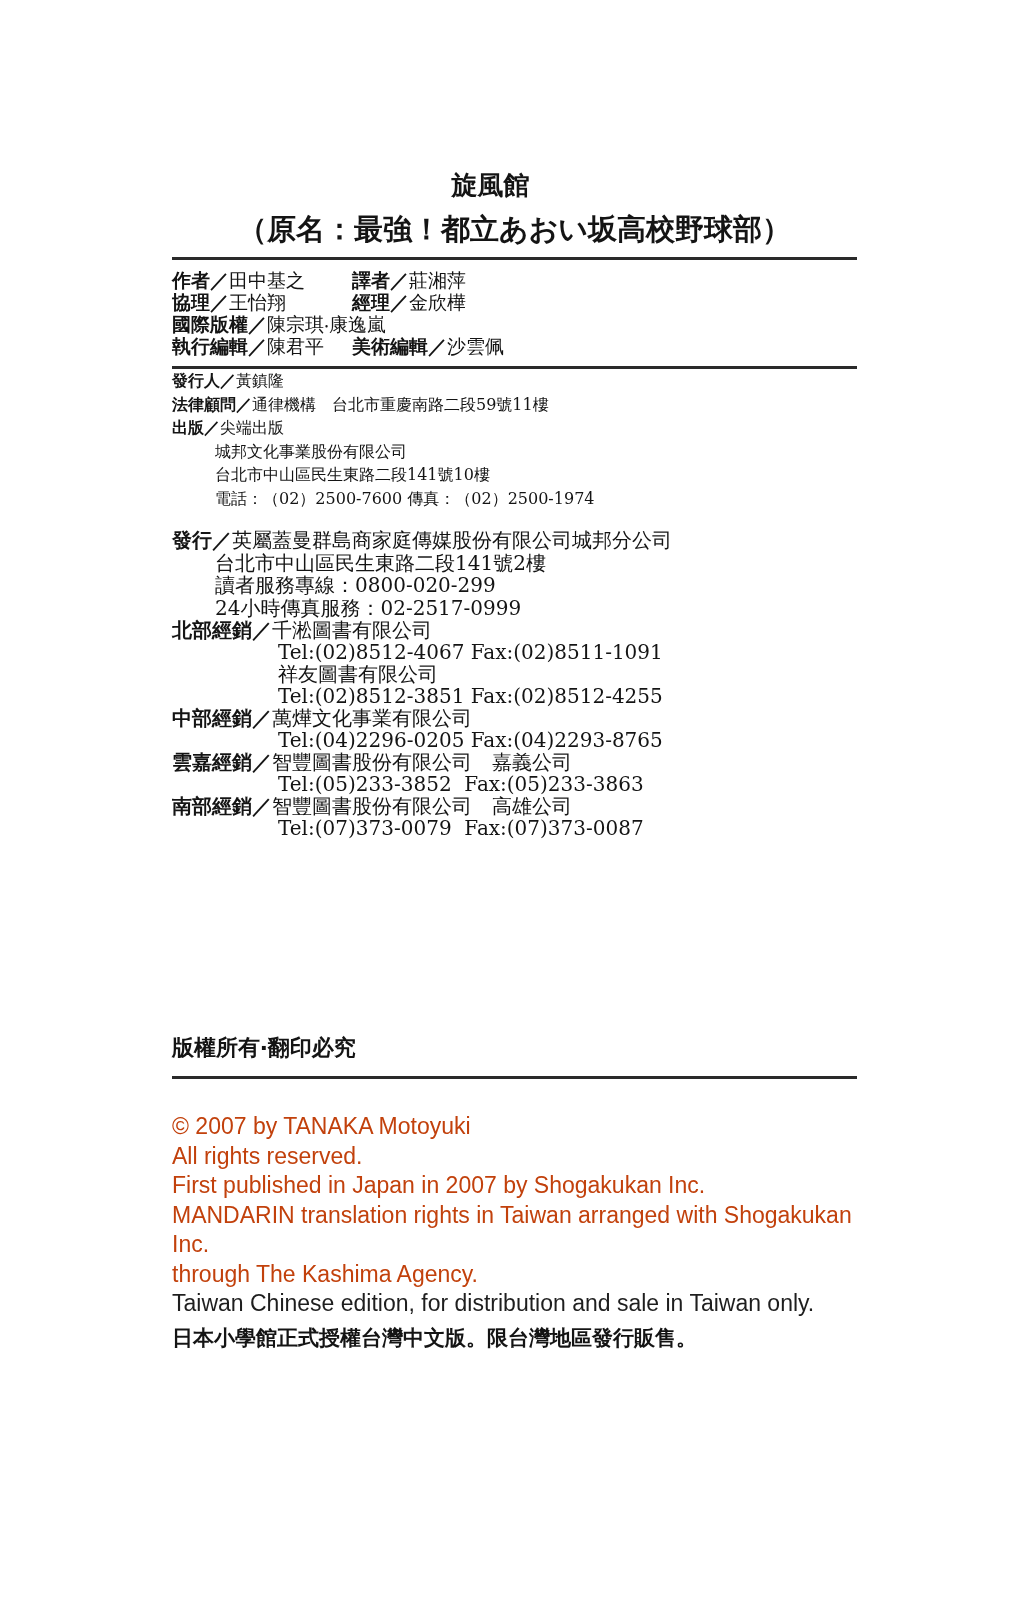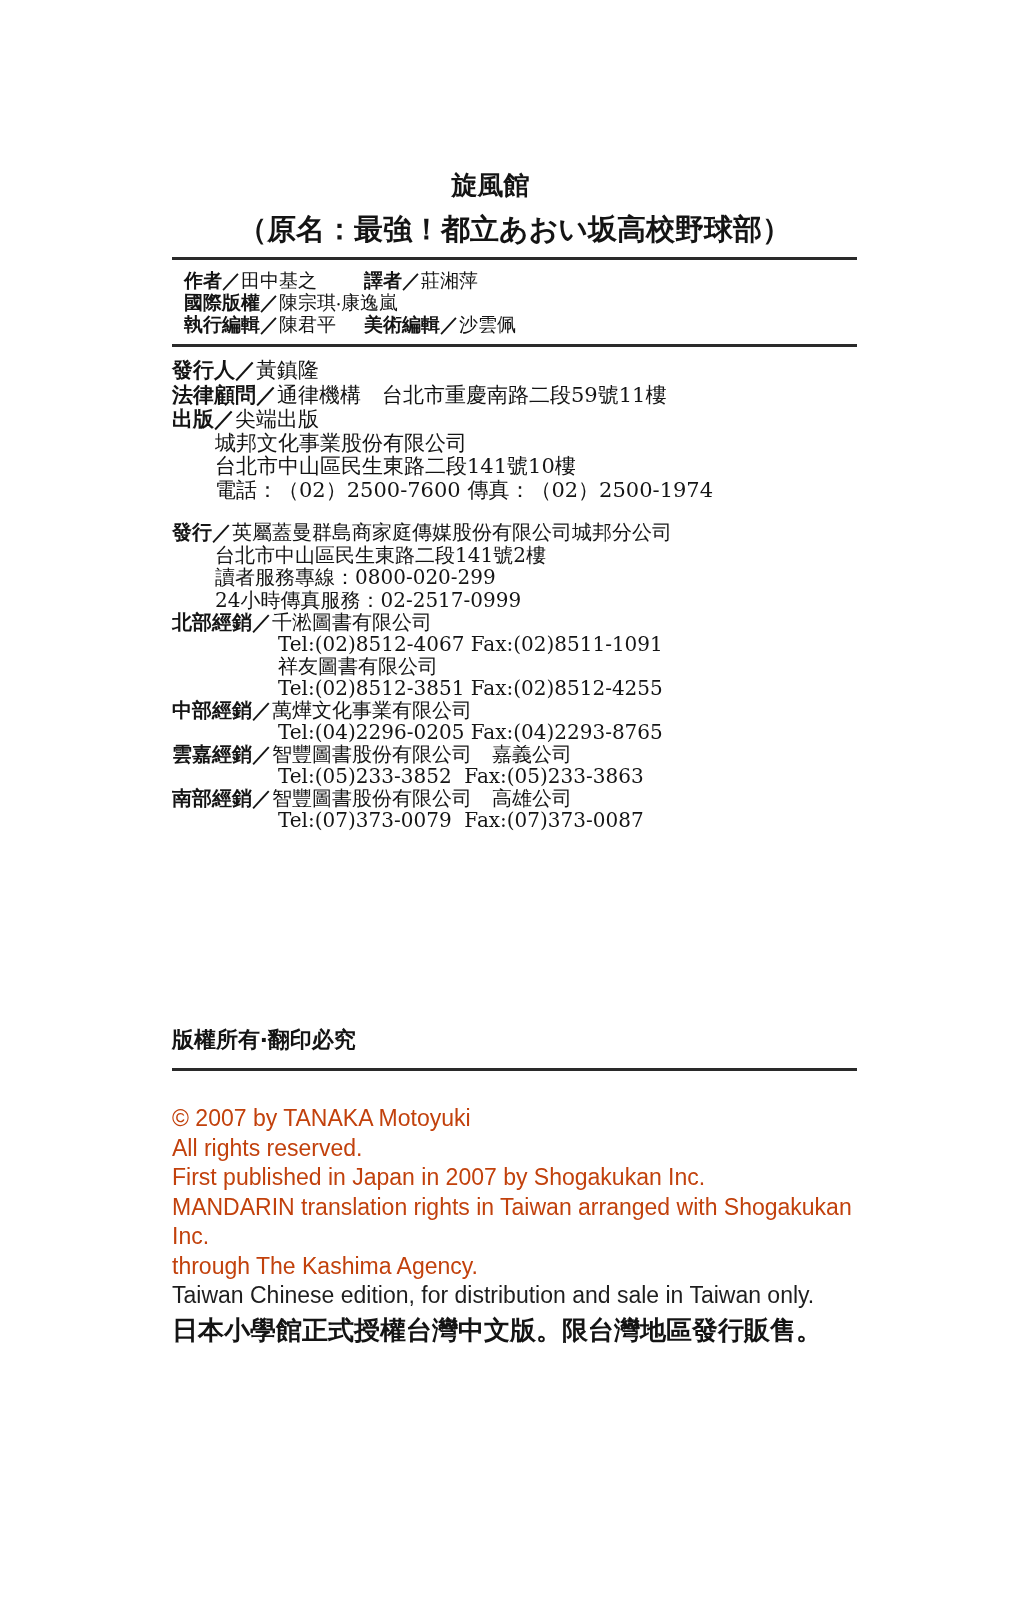--- a/index.html
+++ b/index.html
@@ -25,62 +25,65 @@
   }
   .subtitle{
     margin-top:9px;font-size:29px;font-weight:bold;line-height:35px;
     text-align:center;white-space:nowrap;
     font-family:"DejaVu Sans","Liberation Sans",sans-serif;
   }
   .rule{height:3px;background:#2a2a2a;width:100%;}
   .rule-a{margin-top:10px;}
   .rule-b{margin-top:9px;}
   .rule-c{margin-top:15px;}
-  .credits{margin-top:9px;font-size:19px;line-height:22px;margin-left:12px;}
+  .credits{margin-top:9px;font-size:19px;line-height:22px;}
   .credit-left{display:inline-block;min-width:180px;}
   .lbl{font-weight:bold;}
   .txt{white-space:pre-wrap;}
-  .pubblock{margin-top:11px;font-size:21px;line-height:23.5px;}
+  .pubblock{font-size:16px;line-height:23.5px;}
   .fxblock{margin-top:19px;font-size:20px;line-height:22.5px;}
   .distblock{font-size:20px;line-height:22px;}
   .ind1{padding-left:43px;}
   .ind2{padding-left:106px;}
   .notice{
     margin-top:196px;font-size:22px;font-weight:bold;line-height:26px;
     font-family:"DejaVu Sans","Liberation Sans",sans-serif;
   }
   .engblock{
     margin-top:33px;
     font-family:"Liberation Sans","DejaVu Sans",sans-serif;
     font-size:23px;line-height:29.5px;color:#c2410c;
   }
   .finalblock{}
   .final-en{
     font-family:"Liberation Sans","DejaVu Sans",sans-serif;
     font-size:23px;line-height:29px;color:#1e1e1e;
   }
   .final-zh{
-    margin-top:5px;font-size:26px;font-weight:bold;line-height:30px;
+    margin-top:5px;font-size:21px;font-weight:bold;line-height:30px;
     font-family:"DejaVu Sans","Liberation Sans",sans-serif;
     white-space:nowrap;
   }
 </style>
 </head>
 <body>
 
 <div class="page">
 
   <div class="imprint">旋風館</div>
   <div class="subtitle">（原名：最強！都立あおい坂高校野球部）</div>
 
   <div class="rule rule-a"></div>
 
   <div class="credits">
     <div class="credit-row">
       <span class="credit-left"><span class="lbl">作者／</span><span class="txt">田中基之</span></span><span class="lbl">譯者／</span><span class="txt">莊湘萍</span>
+    </div>
+    <div class="credit-row">
+      <span class="credit-left"><span class="lbl">協理／</span><span class="txt">王怡翔</span></span><span class="lbl">經理／</span><span class="txt">金欣樺</span>
     </div>
     <div class="credit-row">
       <span class="credit-left"><span class="lbl">國際版權／</span><span class="txt">陳宗琪‧康逸嵐</span></span><span class="lbl"></span><span class="txt"></span>
     </div>
     <div class="credit-row">
       <span class="credit-left"><span class="lbl">執行編輯／</span><span class="txt">陳君平</span></span><span class="lbl">美術編輯／</span><span class="txt">沙雲佩</span>
     </div>
   </div>
 
   <div class="rule rule-b"></div>

